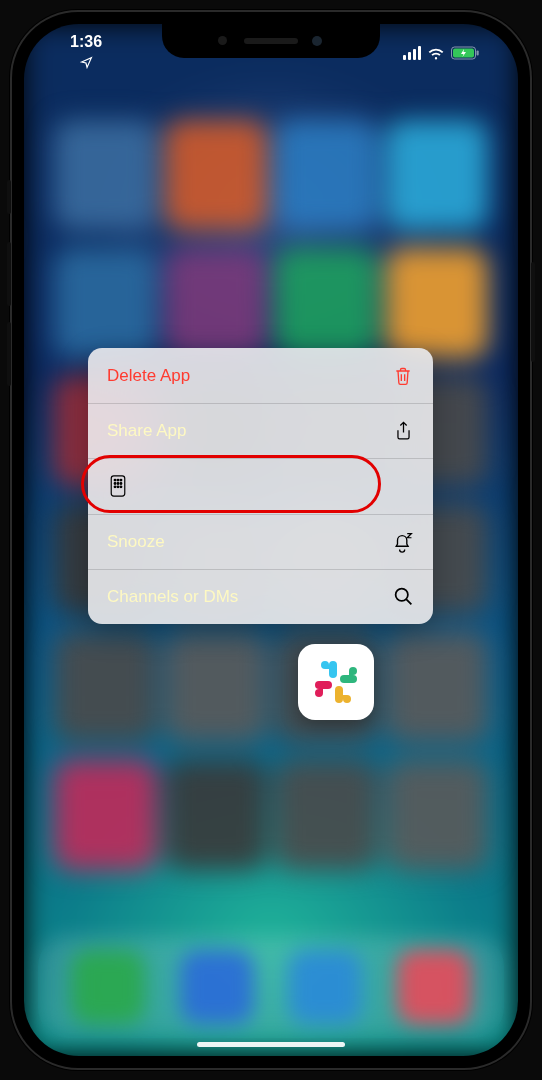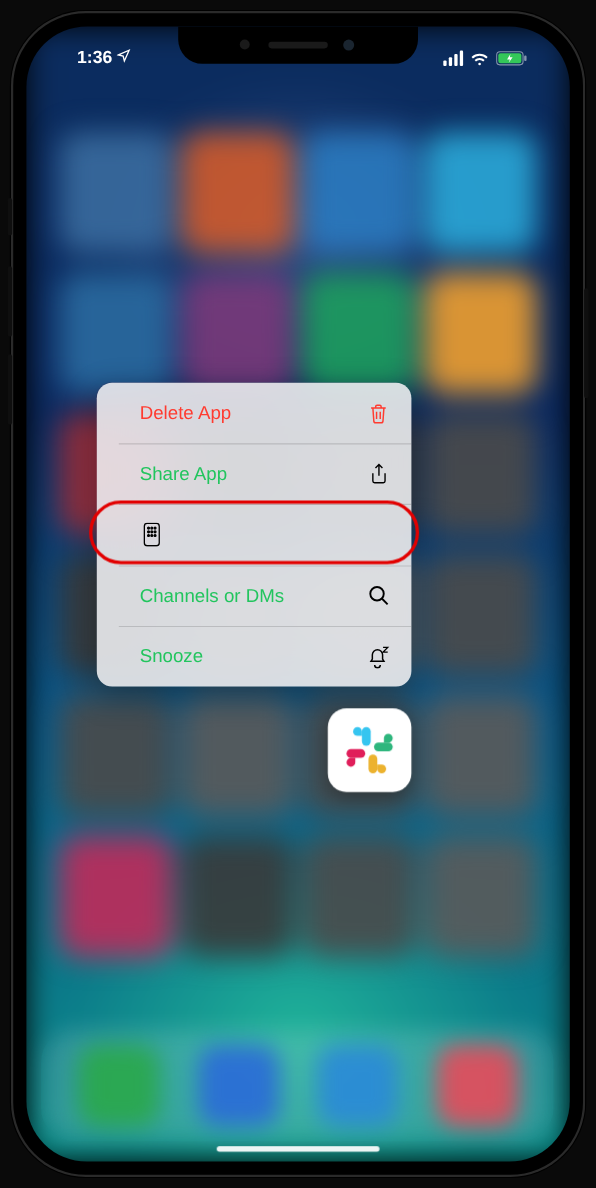--- a/index.html
+++ b/index.html
@@ -70,46 +70,45 @@
     }
     .dock .app-blur { width:74px; height:74px; }
 
     .status-bar {
       position:absolute; top:0; left:0; right:0; height:48px;
       display:flex; justify-content:space-between; align-items:center;
       color:#fff; z-index:40;
       padding:10px 18px 0;
       font-size:16px; font-weight:600;
     }
-    .status-left { display:flex; align-items:center; gap:4px; padding-left:28px; }
+    .status-left { display:flex; align-items:center; gap:4px; padding-left:28px;flex-direction:column; }
     .status-right { display:flex; align-items:center; gap:6px; padding-right:20px; }
     .loc-arrow { display:inline-block; }
     .signal { display:flex; align-items:flex-end; gap:1.5px; }
     .signal i { display:block; width:3.5px; background:#fff; border-radius:1px; }
     .signal i:nth-child(1){height:5px} .signal i:nth-child(2){height:8px} .signal i:nth-child(3){height:11px} .signal i:nth-child(4){height:14px}
     .wifi svg, .battery svg { display:block; }
 
     .context-menu {
       position:absolute;
       left:64px; top:324px;
-      width:286px;
+      width:345px;
       border-radius:14px;
       background:rgba(240,240,242,0.88);
       backdrop-filter:blur(24px);
       overflow:hidden;
       z-index:30;
       box-shadow:0 8px 30px rgba(0,0,0,0.28);
-      padding-left:20px;
     }
     .menu-item {
       height:55.2px;
       display:flex; align-items:center; justify-content:space-between;
       padding:0 19px;
       font-size:17px;
-      color:#22c55e;
+      color:#fef9c3;
       border-top:0.5px solid rgba(0,0,0,0.14);
       cursor:pointer;
     }
     .menu-item:first-child { border-top:none; }
     .menu-item.destructive { color:#ff3b30; }
     .menu-item .icon { width:22px; height:22px; display:flex; align-items:center; justify-content:center; }
     .menu-item.destructive .icon svg { stroke:#ff3b30; }
     .menu-item .icon svg { stroke:#000; }
 
     .highlight-ring {
@@ -254,34 +253,34 @@
               <circle cx="5.5" cy="10" r="1" fill="#000"></circle>
               <circle cx="9" cy="10" r="1" fill="#000"></circle>
               <circle cx="12.5" cy="10" r="1" fill="#000"></circle>
               <circle cx="5.5" cy="14" r="1" fill="#000"></circle>
               <circle cx="9" cy="14" r="1" fill="#000"></circle>
               <circle cx="12.5" cy="14" r="1" fill="#000"></circle>
             </svg>
         </span>
       </div>
       <div class="menu-item">
+        <span>Snooze</span>
+        <span class="icon">
+          <svg width="22" height="22" viewBox="0 0 26 24" fill="none" stroke-width="1.6">
+              <path d="M9 21a3 3 0 006 0M5 17h14l-1.5-2.5V10a5.5 5.5 0 10-11 0v4.5L5 17z"></path>
+              <path d="M18 2h5l-5 5h5" stroke-width="1.4"></path>
+            </svg>
+        </span>
+      </div>
+      <div class="menu-item">
         <span>Channels or DMs</span>
         <span class="icon">
           <svg width="21" height="21" viewBox="0 0 24 24" fill="none" stroke-width="2">
               <circle cx="10" cy="10" r="7"></circle>
               <path d="M15 15l6 6"></path>
-            </svg>
-        </span>
-      </div>
-      <div class="menu-item">
-        <span>Snooze</span>
-        <span class="icon">
-          <svg width="22" height="22" viewBox="0 0 26 24" fill="none" stroke-width="1.6">
-              <path d="M9 21a3 3 0 006 0M5 17h14l-1.5-2.5V10a5.5 5.5 0 10-11 0v4.5L5 17z"></path>
-              <path d="M18 2h5l-5 5h5" stroke-width="1.4"></path>
             </svg>
         </span>
       </div>
     </div>
 
     <div class="highlight-ring"></div>
 
     <div class="focused-app">
       <svg width="50" height="50" viewBox="0 0 50 50">
         <rect x="18" y="4" width="8" height="17" rx="4" fill="#36c5f0"></rect>

